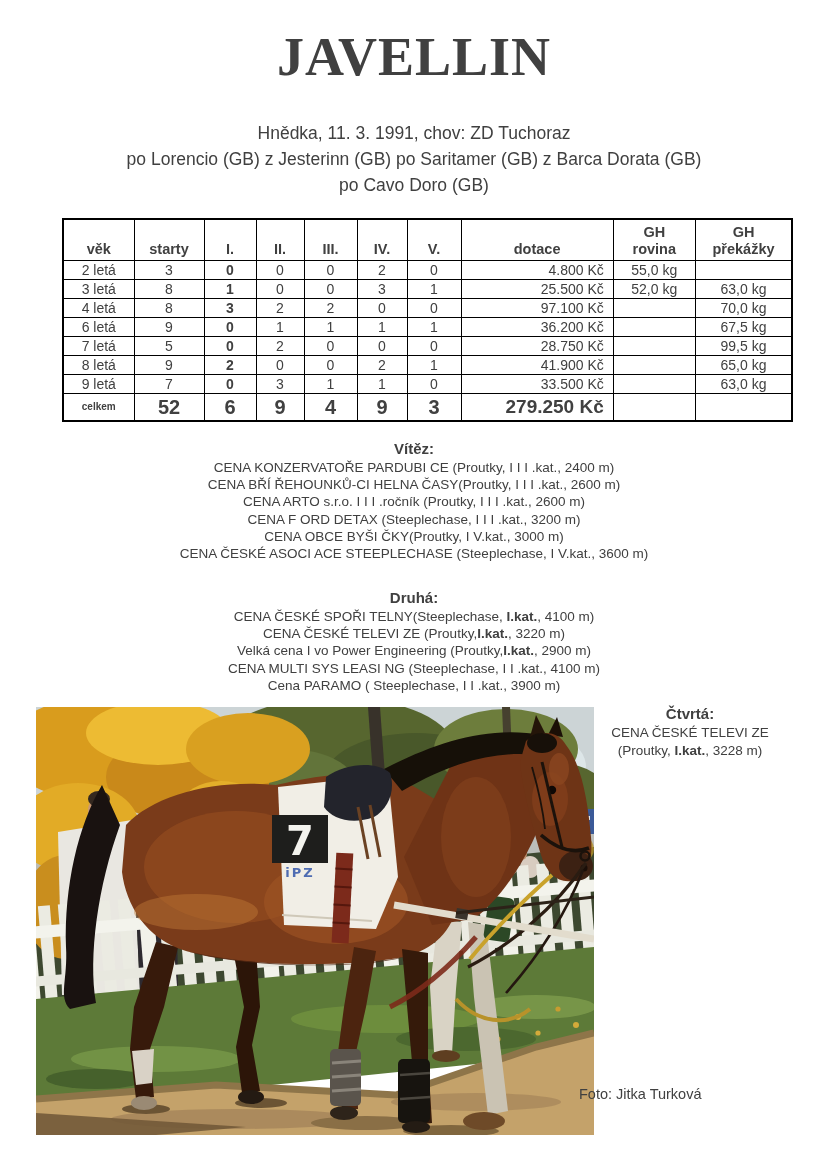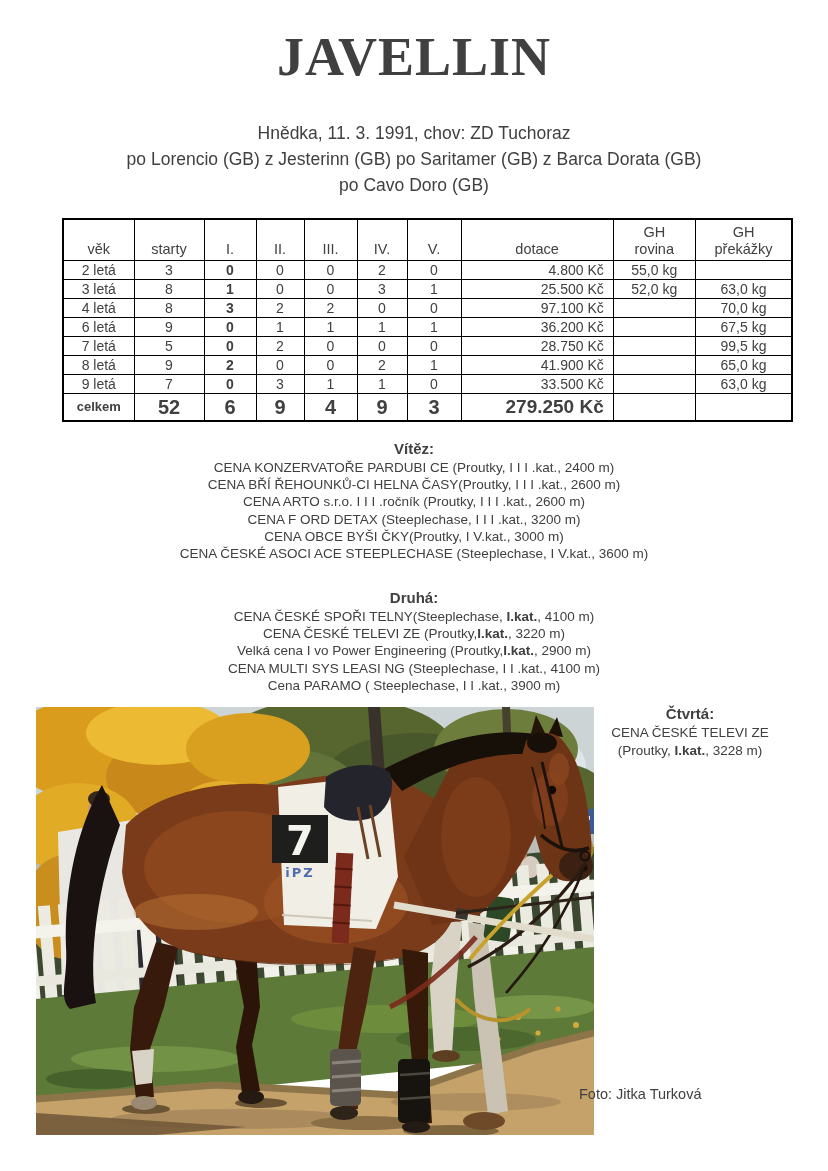--- a/index.html
+++ b/index.html
@@ -10,27 +10,27 @@
          font-family:"Liberation Serif","DejaVu Serif",serif;font-weight:700;
          font-size:54px;line-height:1.1;letter-spacing:1px;}
 
   .subtitle{position:absolute;top:120px;left:0;width:100%;text-align:center;
             font-size:17.5px;line-height:26px;}
 
   table.stats{position:absolute;left:62px;top:218px;border-collapse:collapse;table-layout:fixed;
               border:2px solid #000;}
   table.stats th, table.stats td{border:1.5px solid #000;padding:0;text-align:center;
               font-size:14px;overflow:hidden;white-space:nowrap;}
-  table.stats thead th{font-weight:400;vertical-align:bottom;white-space:pre-line;
+  table.stats thead th{font-weight:700;vertical-align:bottom;white-space:pre-line;
               height:38px;line-height:17px;padding-bottom:2px;font-size:14.5px;}
   table.stats tbody td{height:18px;line-height:18px;}
   table.stats td.c2{font-weight:700;}
   table.stats td.c7{text-align:right;padding-right:9px;}
   table.stats tr.total td{font-weight:700;height:26px;line-height:26px;}
-  table.stats tr.total td.c0{font-size:13px;text-align:center;}
+  table.stats tr.total td.c0{font-size:10px;text-align:center;}
   table.stats tr.total td.c1,table.stats tr.total td.c2,table.stats tr.total td.c3,
   table.stats tr.total td.c4,table.stats tr.total td.c5,table.stats tr.total td.c6{font-size:20px;}
   table.stats tr.total td.c7{font-size:19px;padding-left:44px;}
 
   .race-block{position:absolute;left:0;width:828px;text-align:center;}
   #winner-block{top:440px;}
   #second-block{top:589px;}
   .race-heading{font-size:15px;font-weight:700;line-height:18px;margin-bottom:1px;}
   .race-line{font-size:13.5px;line-height:17.2px;}
   .race-line b{font-weight:700;}

